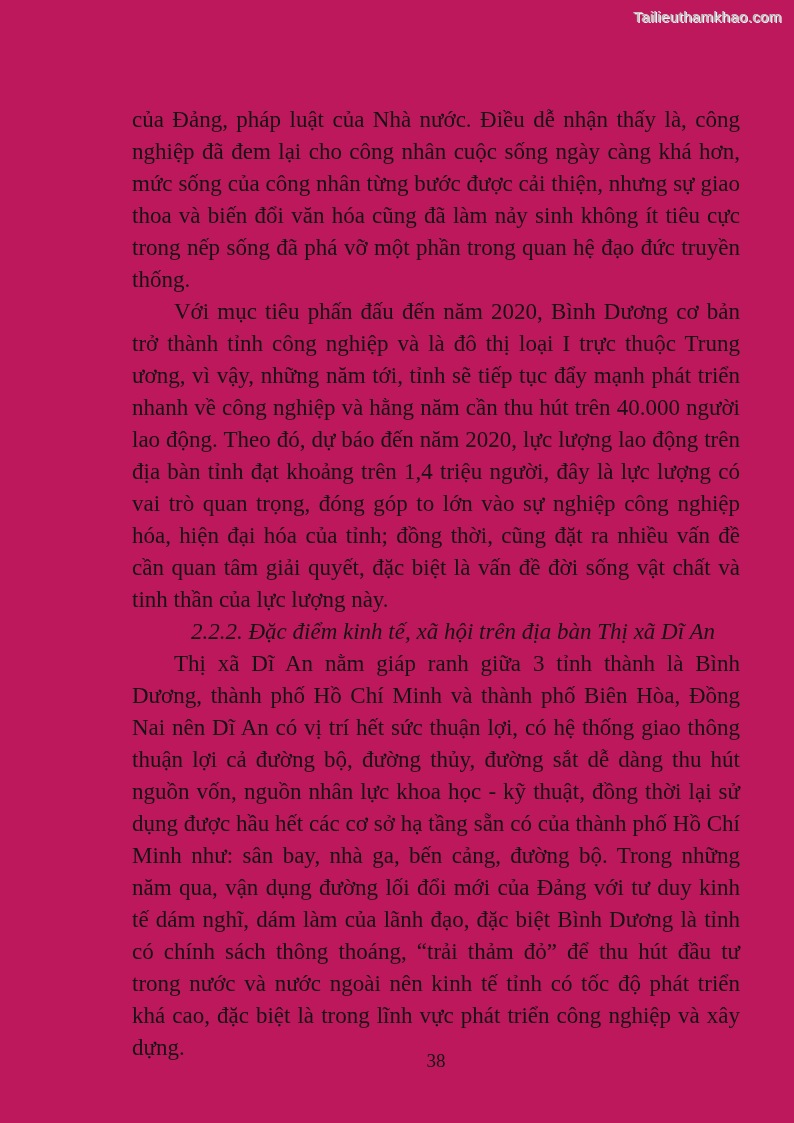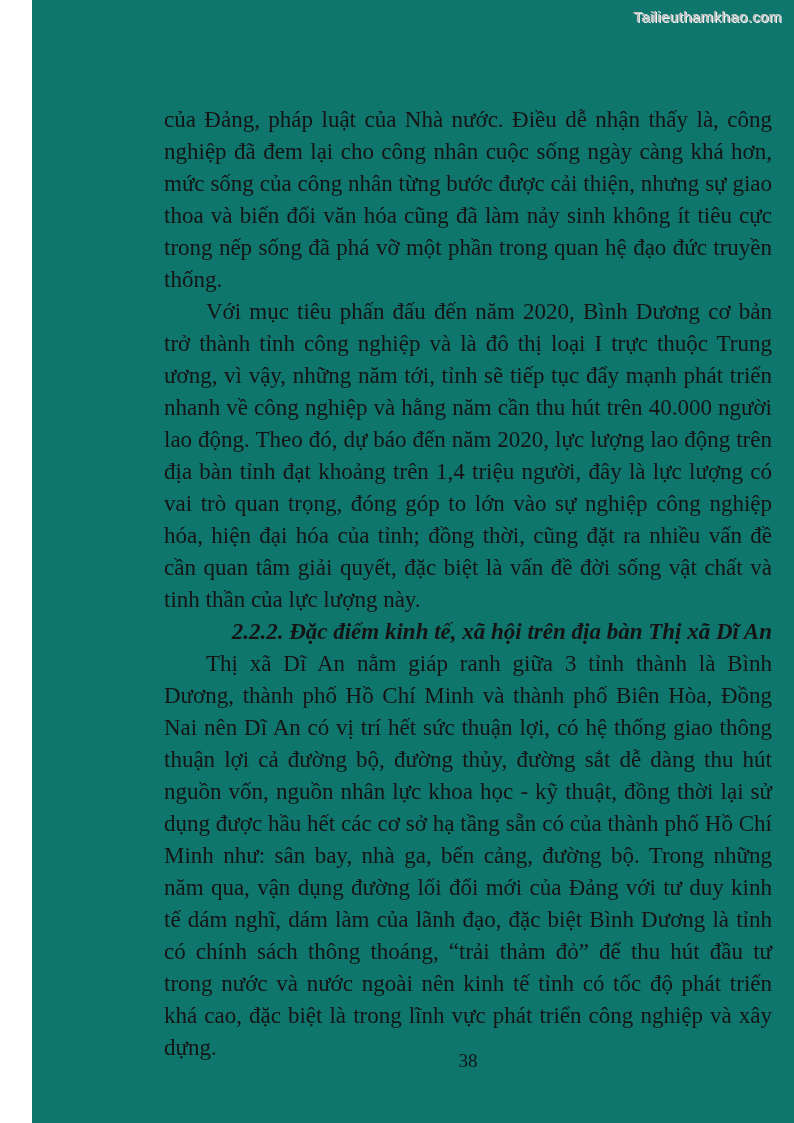--- a/index.html
+++ b/index.html
@@ -11,22 +11,21 @@
     height: 1123px;
     background: #ffffff;
     position: relative;
     overflow: hidden;
     font-family: "Liberation Serif", serif;
     color: #141414;
   }
   .page {
     position: absolute;
     inset: 0;
-    background: #0f766e;
-    margin-left: 32px;
+    background: #be185d;
   }
   .watermark {
     position: absolute;
     top: 8px;
     right: 12px;
     font-family: "Liberation Sans", sans-serif;
     font-size: 15px;
     letter-spacing: 0.4px;
     color: #c3c3c3;
     text-shadow: 1px 1px 0 #ffffff, -0.5px -0.5px 0 #b0b0b0;
@@ -42,24 +41,24 @@
     text-align: justify;
   }
   .text-block p {
     margin: 0;
     padding: 0;
   }
   p.indent {
     text-indent: 42px;
   }
   p.heading {
-    font-weight: bold;
+    font-weight: normal;
     font-style: italic;
     text-indent: 34px;
-    text-align: right;
+    text-align: center;
   }
   .page-number {
     position: absolute;
     top: 1050px;
     left: 132px;
     width: 608px;
     text-align: center;
     font-size: 19px;
     color: #141414;
   }

